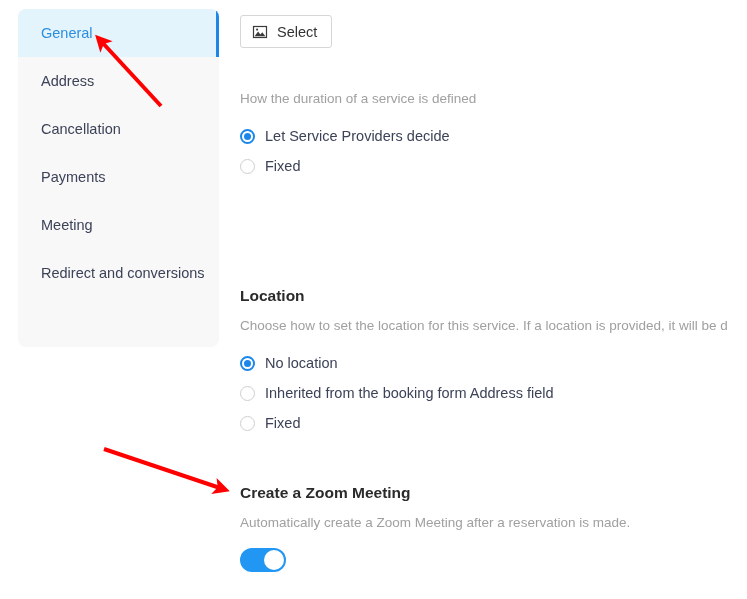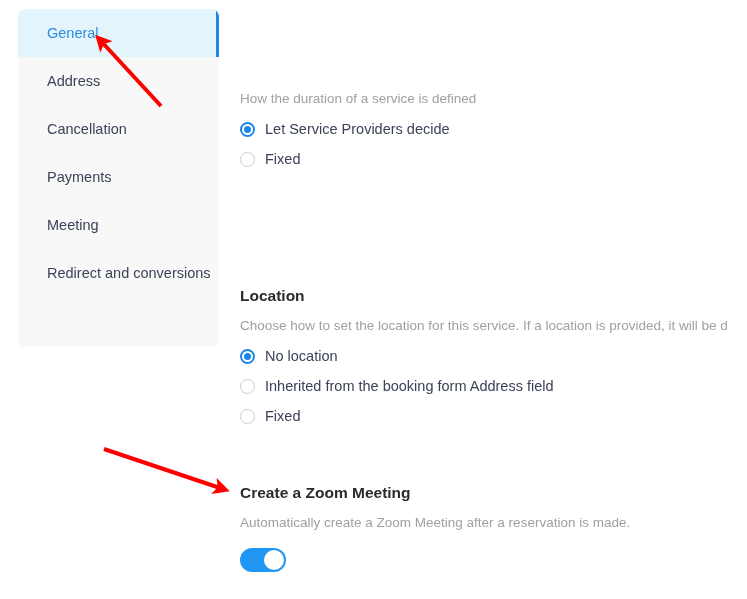--- a/index.html
+++ b/index.html
@@ -30,21 +30,21 @@
     background: #f8f8f8;
     border-radius: 8px;
     overflow: hidden;
   }
 
   .nav-item {
     position: relative;
     height: 48px;
     display: flex;
     align-items: center;
-    padding-left: 29px;
+    padding-left: 23px;
     font-size: 14.5px;
     color: #3c4257;
     cursor: pointer;
     user-select: none;
     background: transparent;
   }
   .nav-item .nav-label { line-height: 1; }
 
   .nav-item.active {
     background: #e3f4fd;
@@ -98,20 +98,21 @@
   .section-desc {
     font-size: 13.5px;
     color: #a0a0a0;
     margin: 0 0 14px 0;
     line-height: 1.3;
     white-space: nowrap;
   }
 
   .radio-row {
     display: flex;
+    align-items: center;
     height: 30px;
     cursor: pointer;
     user-select: none;
   }
   .radio-mark {
     width: 15px;
     height: 15px;
     border-radius: 50%;
     border: 1px solid #cfcfcf;
     background: #fff;
@@ -194,20 +195,30 @@
     </div>
 
     <div class="nav-item">
       <span class="nav-label">Redirect and conversions</span>
     </div>
 
   </nav>
 
   <div id="main">
 
+    <button class="select-btn">
+      <span>
+        <svg width="16" height="16" viewBox="0 0 16 16" aria-hidden="true">
+          <rect x="1.5" y="2.5" width="13" height="11" fill="none" stroke="#3a3a3a" stroke-width="1.2"></rect>
+          <path d="M2.6 12.3 L6.1 7.6 L8.4 10.4 L10.3 8.2 L13.4 12.3 Z" fill="#3a3a3a"></path>
+          <circle cx="5.1" cy="5.6" r="1.05" fill="#3a3a3a"></circle>
+        </svg>
+      </span>
+      <span>Select</span>
+    </button>
 
     <section class="section" style="top:90px;">
       <p class="section-desc">How the duration of a service is defined</p>
 
       <div class="radio-row checked">
         <span class="radio-mark"></span>
         <span class="radio-label">Let Service Providers decide</span>
       </div>
       <div class="radio-row">
         <span class="radio-mark"></span>

